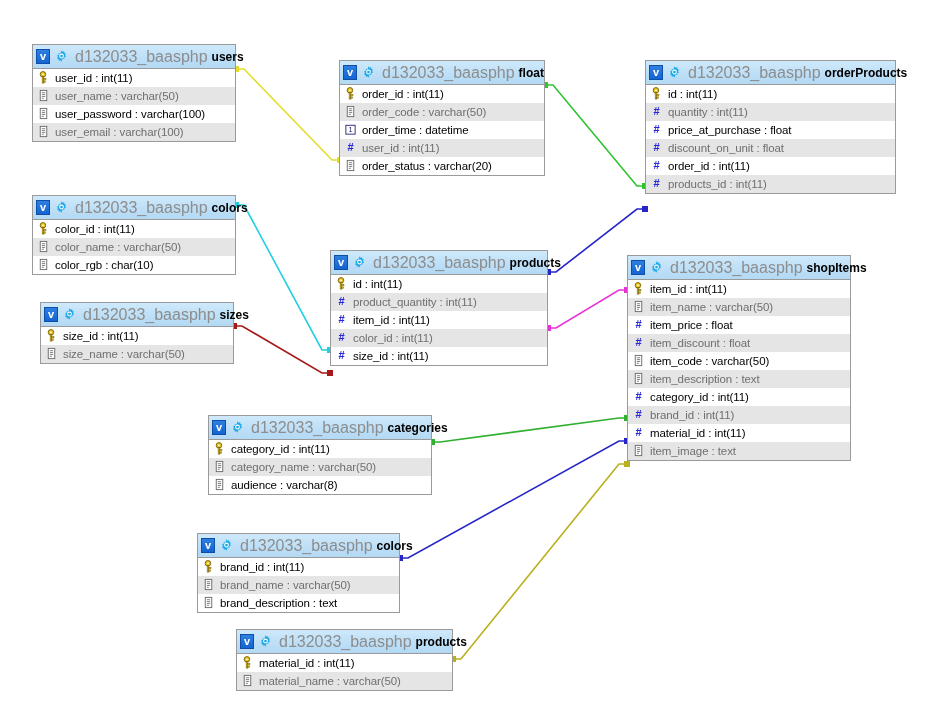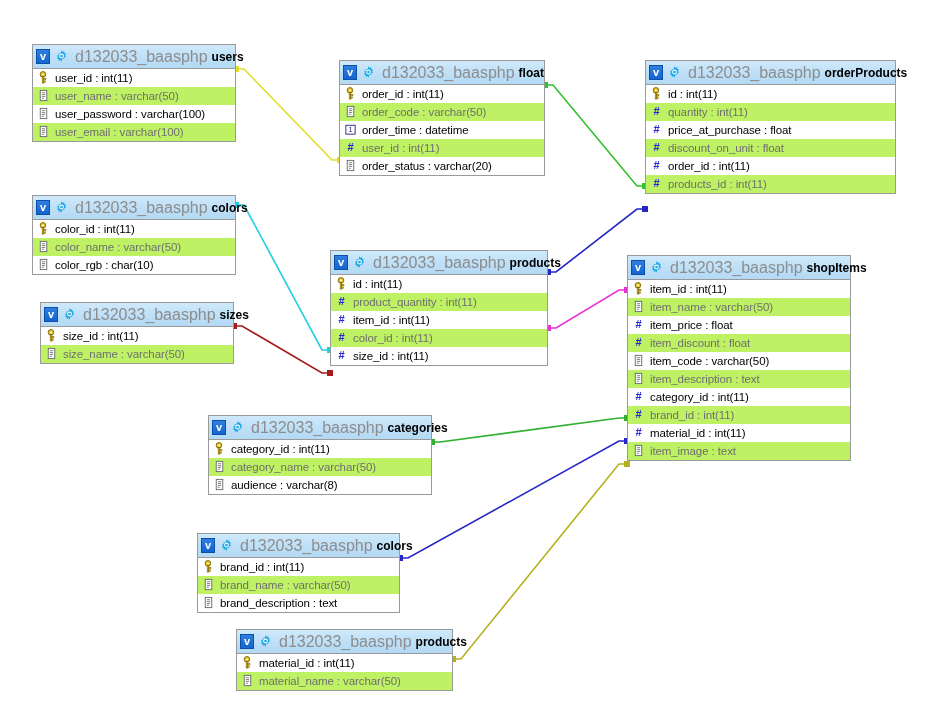--- a/index.html
+++ b/index.html
@@ -75,21 +75,21 @@
     height: 18px;
     display: flex;
     align-items: center;
     padding-left: 4px;
     box-sizing: border-box;
     font-size: 11.5px;
     white-space: nowrap;
     border-bottom: 1px solid transparent;
   }
   .field-row.shaded {
-    background: #bef264;
+    background: #e5e5e5;
   }
   .field-row.plain {
     background: #ffffff;
   }
   .field-row.shaded .f-text {
     color: #6f6f6f;
   }
   .field-row.plain .f-text {
     color: #000000;
   }

